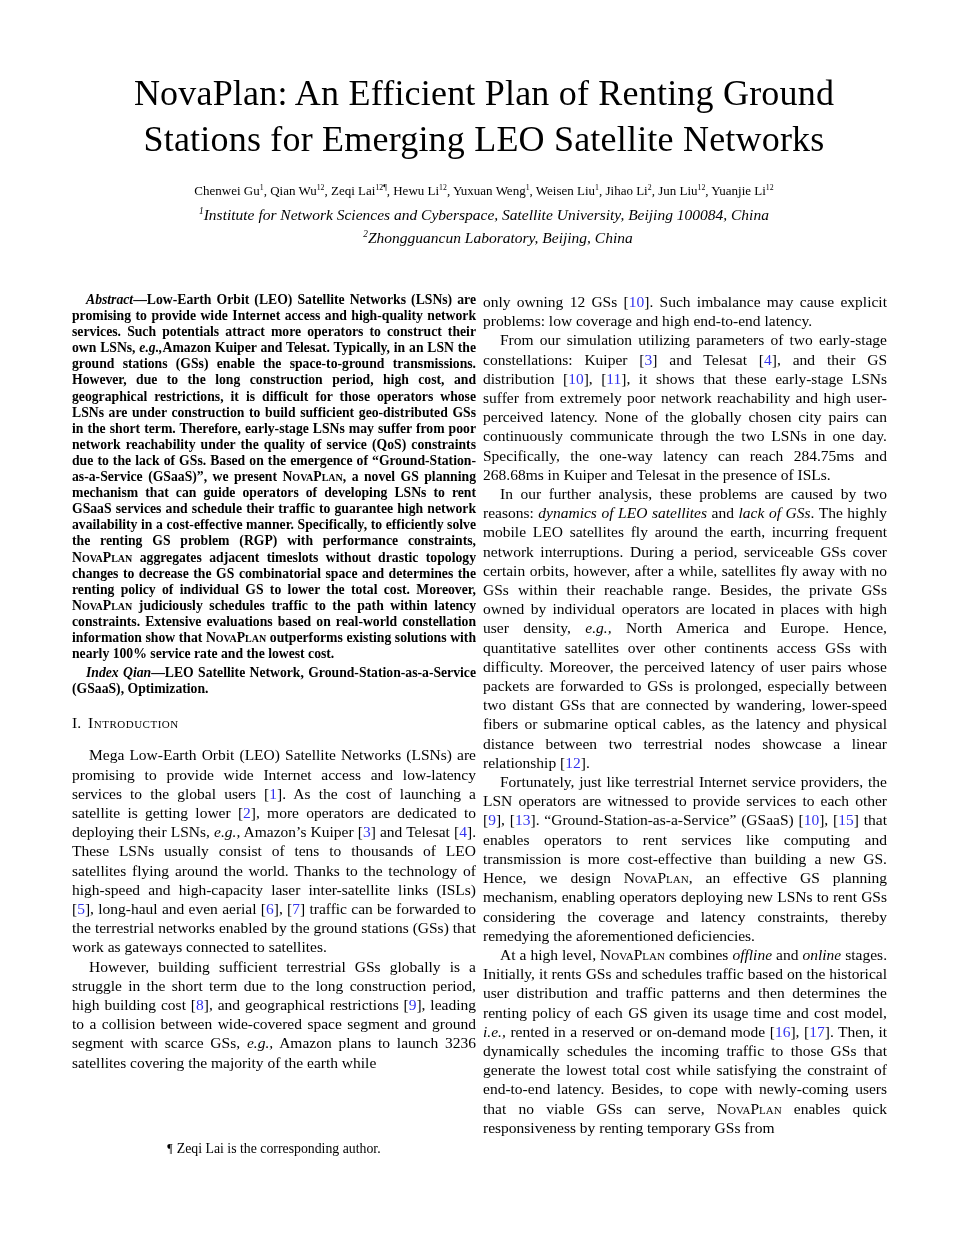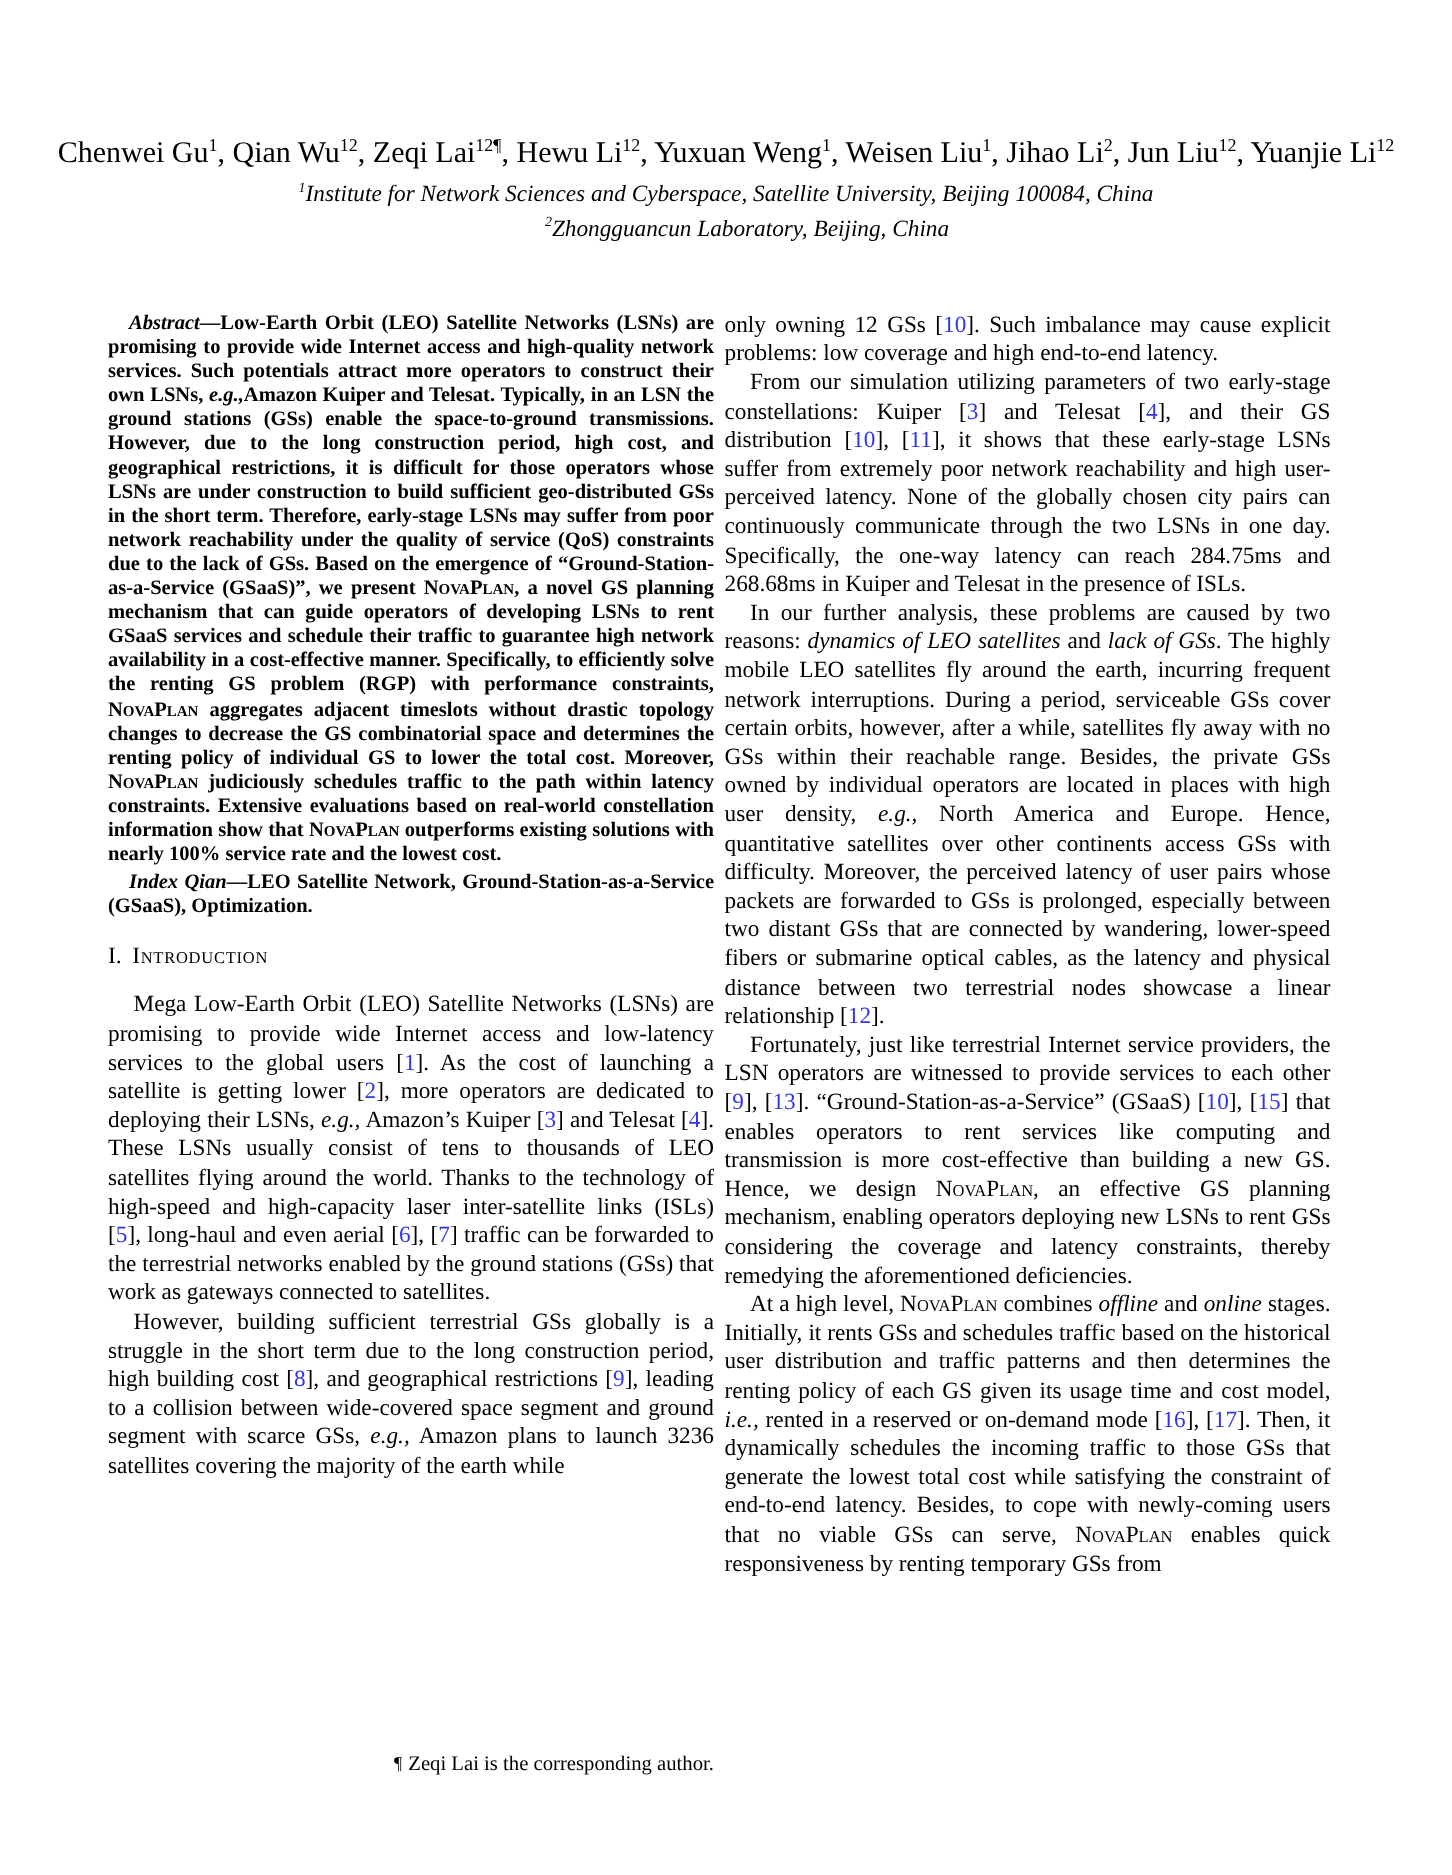--- a/index.html
+++ b/index.html
@@ -4,21 +4,21 @@
 <style>
   * { margin:0; padding:0; box-sizing:border-box; }
   html,body { background:#ffffff; }
   body { font-family:"Liberation Serif", serif; color:#000; }
   .page {
     position:relative; width:968px; height:1250px; margin:0 auto;
     background:#ffffff; overflow:hidden;
   }
   .header { text-align:center; padding-top:70px; }
   .title { font-weight:400; font-size:36px; line-height:46px; letter-spacing:0.2px; }
-  .authors { margin-top:21px; font-size:20px; white-space:nowrap; }
+  .authors { margin-top:21px; font-size:13px; white-space:nowrap; }
   .authors .sep { }
   .sup { font-size:60%; vertical-align:super; line-height:0; }
   .affil { font-style:italic; font-size:15.5px; margin-top:7px; }
   .affil:last-of-type { margin-top:5px;margin-left:28px; }
 
   .columns { display:flex; gap:7px; padding:0 71px 0 72px; margin-top:45px; }
   .col { width:404px; text-align:justify; }
 
   p.abs { font-weight:700; font-size:13.7px; line-height:16.1px; text-indent:14px; }
   p.idx { font-weight:700; font-size:13.7px; line-height:16.1px; text-indent:14px; margin-top:3px; }
@@ -30,31 +30,35 @@
   .section-heading .sc-title { font-variant:small-caps; letter-spacing:0.5px; }
 
   p.body { font-size:15.5px; line-height:19.2px; text-indent:17px; }
   p.body.noindent { text-indent:0; }
 
   .i  { font-style:italic; }
   .sc { font-variant:small-caps; }
   .c  { }
 
   .footnote {
-    position:absolute; left:72px; top:1167px; width:404px;
-    font-size:13.8px; line-height:17px; text-align:right;
+    position:absolute; left:72px; top:1140px; width:404px;
+    font-size:13.8px; line-height:17px; text-align:center;
   }
   .footnote .mark { font-size:12px; vertical-align:1px; margin-right:4px; }
 </style>
 </head>
 <body>
 
 <div class="page">
 
   <div class="header">
+    <h1 class="title">
+      <div>NovaPlan: An Efficient Plan of Renting Ground</div>
+      <div>Stations for Emerging LEO Satellite Networks</div>
+    </h1>
 
     <div class="authors">
       <span><span>Chenwei Gu</span><span class="sup">1</span><span class="sep">, </span></span><span><span>Qian Wu</span><span class="sup">12</span><span class="sep">, </span></span><span><span>Zeqi Lai</span><span class="sup">12¶</span><span class="sep">, </span></span><span><span>Hewu Li</span><span class="sup">12</span><span class="sep">, </span></span><span><span>Yuxuan Weng</span><span class="sup">1</span><span class="sep">, </span></span><span><span>Weisen Liu</span><span class="sup">1</span><span class="sep">, </span></span><span><span>Jihao Li</span><span class="sup">2</span><span class="sep">, </span></span><span><span>Jun Liu</span><span class="sup">12</span><span class="sep">, </span></span><span><span>Yuanjie Li</span><span class="sup">12</span><span class="sep"></span></span>
     </div>
 
     <div class="affil"><span class="sup">1</span><span>Institute for Network Sciences and Cyberspace, Satellite University, Beijing 100084, China</span></div>
     <div class="affil"><span class="sup">2</span><span>Zhongguancun Laboratory, Beijing, China</span></div>
   </div>
 
   <div class="columns">

